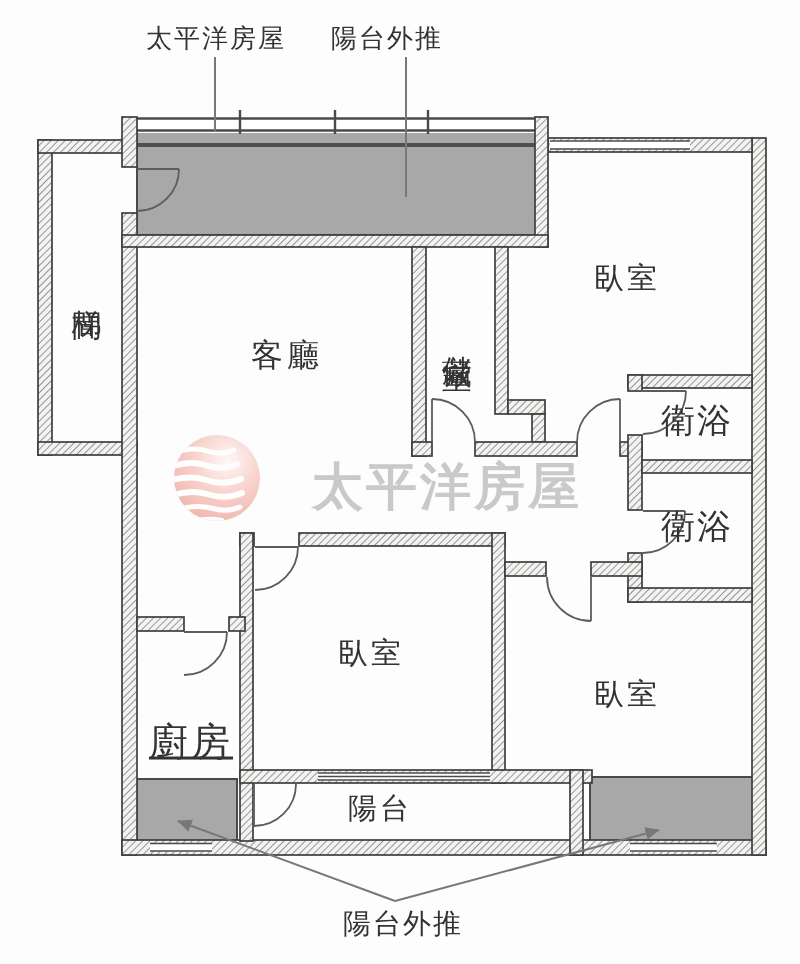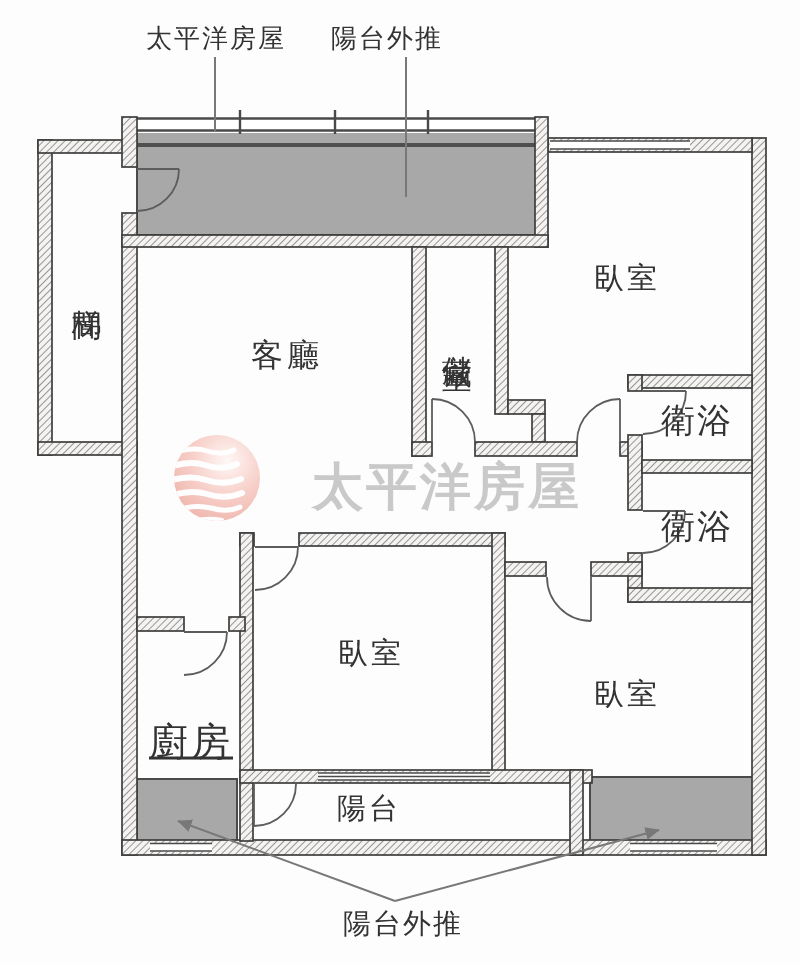--- a/index.html
+++ b/index.html
@@ -199,14 +199,14 @@
 
   <div class="lbl room-m vert" style="left:87px;top:289px;">梯間</div>
   <div class="lbl room-l" style="left:274px;top:356px;">客廳</div>
   <div class="lbl room-m vert" style="left:457px;top:336px;">儲藏室</div>
   <div class="lbl room-m" style="left:627px;top:278px;">臥室</div>
   <div class="lbl room-s" style="left:697px;top:421px;">衛浴</div>
   <div class="lbl room-s" style="left:697px;top:527px;">衛浴</div>
   <div class="lbl room-m" style="left:371px;top:653px;">臥室</div>
   <div class="lbl room-m" style="left:627px;top:694px;">臥室</div>
   <div class="lbl room-m" style="left:191px;top:742px;font-size:39px;text-decoration:underline;">廚房</div>
-  <div class="lbl room-m" style="left:369px;top:808px;font-size:29px;">陽台</div>
+  <div class="lbl room-m" style="left:380px;top:808px;font-size:29px;">陽台</div>
 </div>
 
 </body></html>

